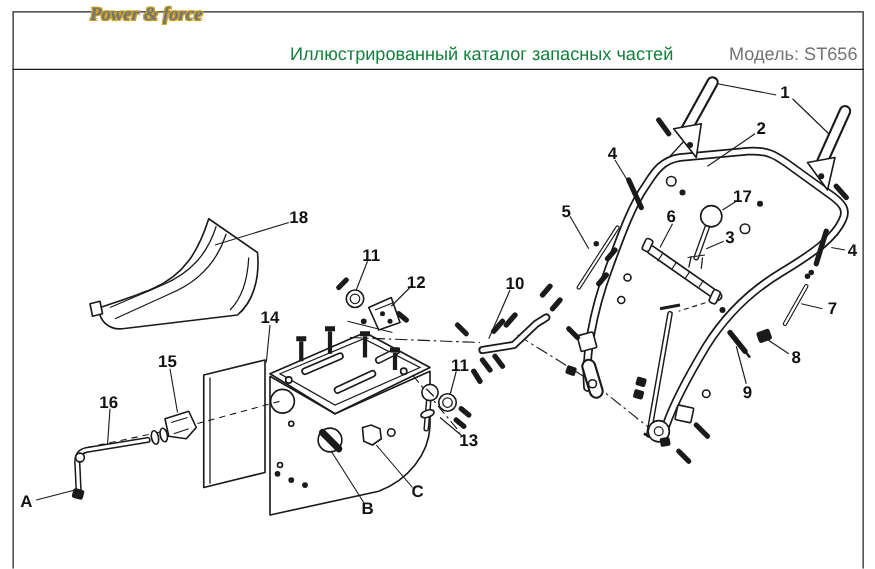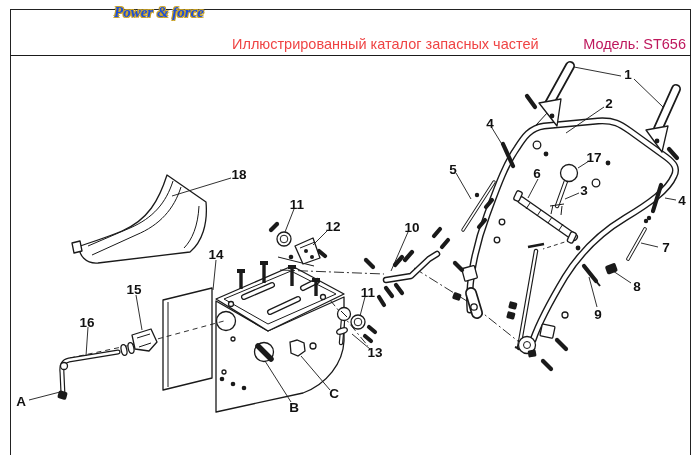--- a/index.html
+++ b/index.html
@@ -9,24 +9,24 @@
         border:1.5px solid #222;}
   .header-rule{position:absolute;left:10px;top:55px;width:681px;border-top:1.4px solid #1a1a1a;}
   .logo{position:absolute;left:30px;top:7px;width:180px;}
   .brand-row{display:flex;align-items:flex-start;justify-content:center;}
   .brand{font-family:"Liberation Serif",serif;font-style:italic;font-weight:bold;
          font-size:26px;line-height:1.15;letter-spacing:1px;color:#141404;
          text-shadow:-1.2px -1.2px 0 #c9a227,1.2px -1.2px 0 #c9a227,-1.2px 1.2px 0 #c9a227,1.2px 1.2px 0 #c9a227;}
   .brand::first-letter{font-size:38px;}
   .reg{font-size:9px;font-weight:bold;margin-top:2px;color:#141404;}
   .tagline{font-family:"Liberation Serif",serif;font-style:italic;font-weight:bold;
-         font-size:15px;text-align:right;padding-right:6px;margin-top:-3px;color:#1d4ed8;
+         font-size:15px;text-align:center;padding-right:6px;margin-top:-3px;color:#737373;
          text-shadow:-1px -1px 0 #c9a227,1px -1px 0 #c9a227,-1px 1px 0 #c9a227,1px 1px 0 #c9a227;}
-  .title{position:absolute;left:232px;top:36px;font-size:14.5px;color:#ef4444;}
-  .model{position:absolute;right:14px;top:36px;font-size:14.5px;color:#be185d;}
+  .title{position:absolute;left:232px;top:36px;font-size:14.5px;color:#15803d;}
+  .model{position:absolute;right:14px;top:36px;font-size:14.5px;color:#737373;}
   svg.diagram{position:absolute;left:0;top:0;}
   .tubeB{fill:none;stroke:#1a1a1a;stroke-linecap:round;stroke-linejoin:round;}
   .tubeW{fill:none;stroke:#fff;stroke-linecap:round;stroke-linejoin:round;}
   .shape{fill:#fff;stroke:#1a1a1a;stroke-width:1.3;stroke-linejoin:round;}
   .thin{fill:none;stroke:#1a1a1a;stroke-width:1;}
   .bolt{stroke:#1a1a1a;stroke-width:4.2;stroke-linecap:round;}
   .dot{fill:#1a1a1a;}
   .hole{fill:#fff;stroke:#1a1a1a;stroke-width:1.3;}
   .ld{stroke:#1a1a1a;stroke-width:0.9;}
   .dash{fill:none;stroke:#1a1a1a;stroke-width:0.9;}

